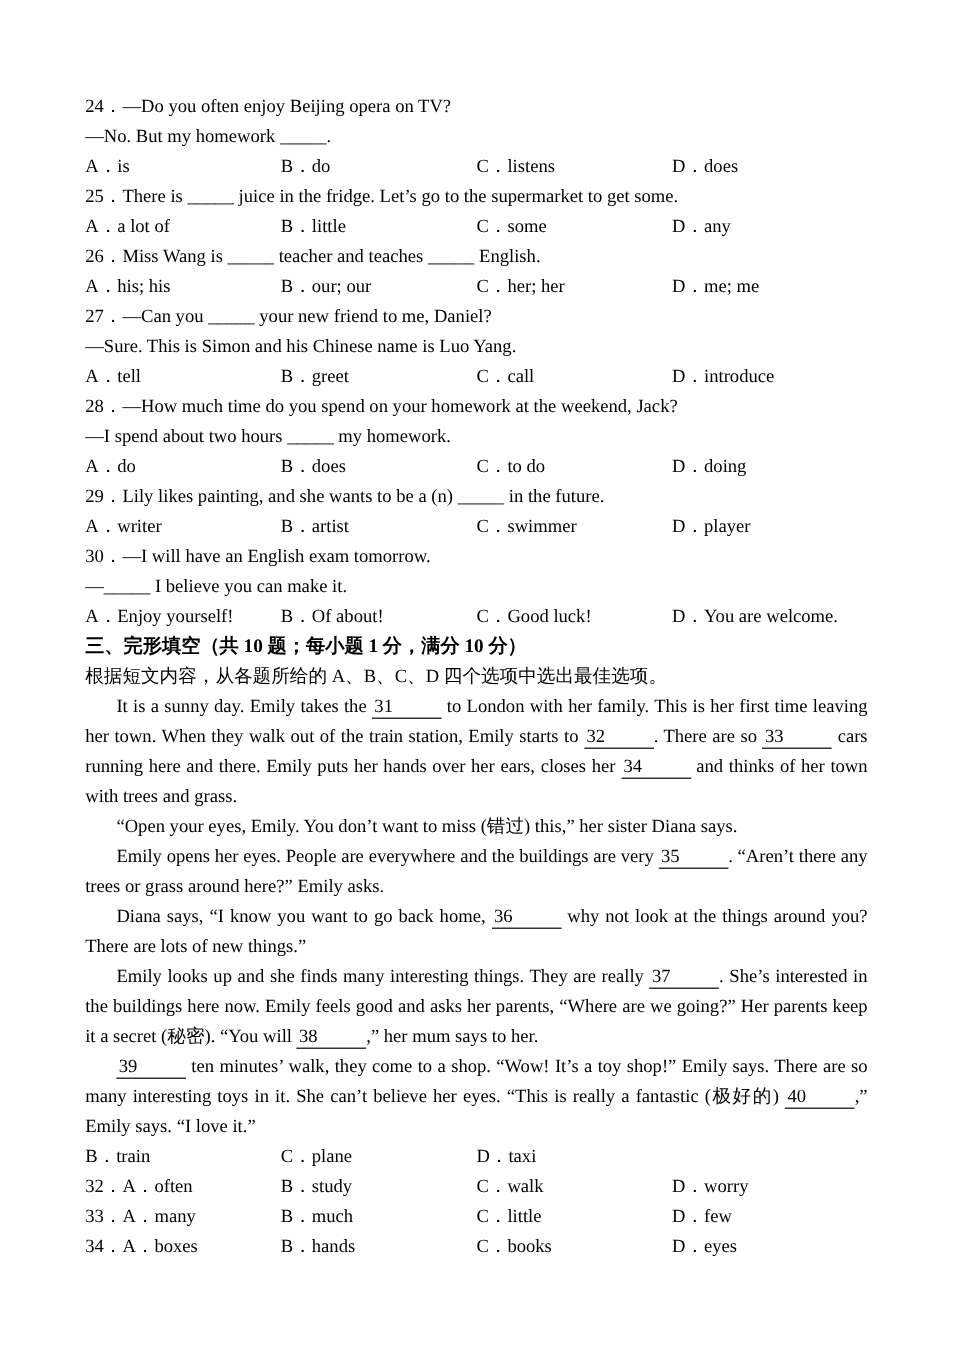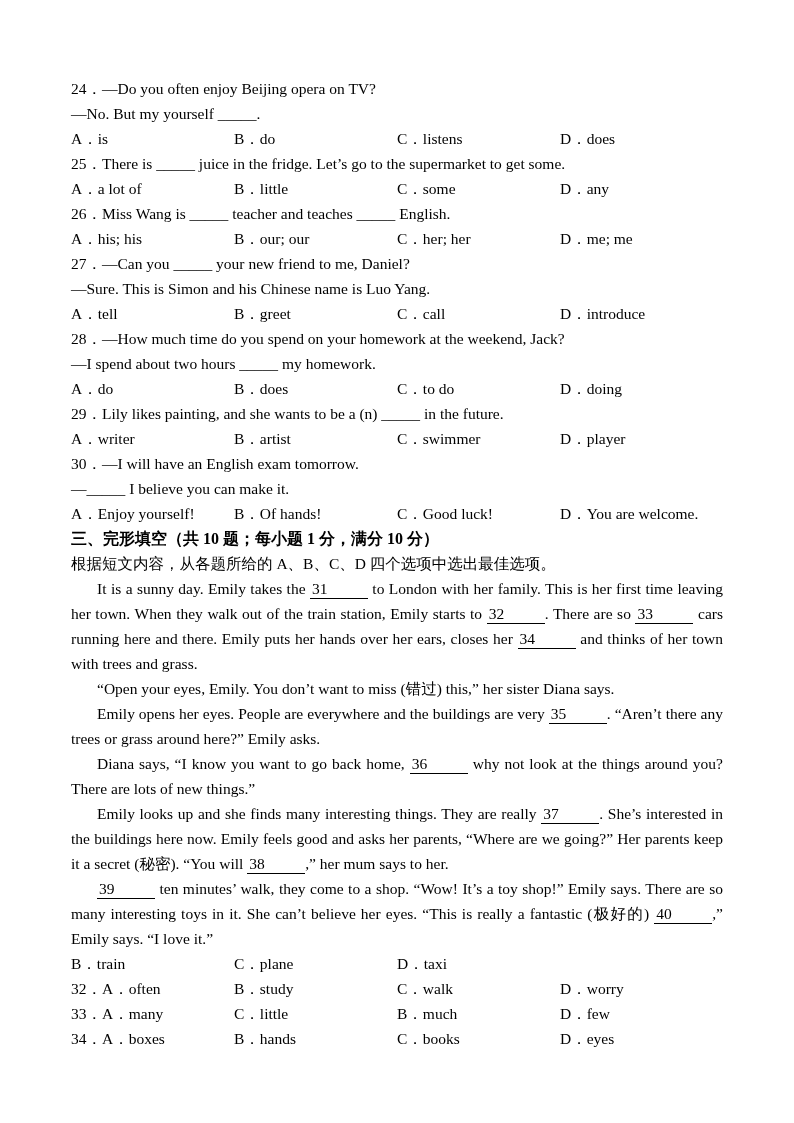--- a/index.html
+++ b/index.html
@@ -49,21 +49,21 @@
 </style>
 </head>
 <body>
 
 <div class="page">
 
   <section>
 
     <div>
       <p class="line"><span class="qnum">24．</span><span>—Do you often enjoy Beijing opera on TV?</span></p>
-      <p class="line">—No. But my yourself _____.</p>
+      <p class="line">—No. But my homework _____.</p>
       <div class="opts">
         <span class="opt">A．is</span>
         <span class="opt">B．do</span>
         <span class="opt">C．listens</span>
         <span class="opt">D．does</span>
       </div>
     </div>
 
     <div>
       <p class="line"><span class="qnum">25．</span><span>There is _____ juice in the fridge. Let’s go to the supermarket to get some.</span></p>
@@ -115,21 +115,21 @@
         <span class="opt">C．swimmer</span>
         <span class="opt">D．player</span>
       </div>
     </div>
 
     <div>
       <p class="line"><span class="qnum">30．</span><span>—I will have an English exam tomorrow.</span></p>
       <p class="line">—_____ I believe you can make it.</p>
       <div class="opts">
         <span class="opt">A．Enjoy yourself!</span>
-        <span class="opt">B．Of hands!</span>
+        <span class="opt">B．Of about!</span>
         <span class="opt">C．Good luck!</span>
         <span class="opt">D．You are welcome.</span>
       </div>
     </div>
 
   </section>
 
   <h2 class="section-title">三、完形填空（共 10 题；每小题 1 分，满分 10 分）</h2>
   <p class="instruction">根据短文内容，从各题所给的 A、B、C、D 四个选项中选出最佳选项。</p>
 
@@ -152,22 +152,22 @@
 
     <div class="opts">
       <span class="opt"><span class="qnum">32．</span><span>A．often</span></span>
       <span class="opt">B．study</span>
       <span class="opt">C．walk</span>
       <span class="opt">D．worry</span>
     </div>
 
     <div class="opts">
       <span class="opt"><span class="qnum">33．</span><span>A．many</span></span>
+      <span class="opt">B．much</span>
       <span class="opt">C．little</span>
-      <span class="opt">B．much</span>
       <span class="opt">D．few</span>
     </div>
 
     <div class="opts">
       <span class="opt"><span class="qnum">34．</span><span>A．boxes</span></span>
       <span class="opt">B．hands</span>
       <span class="opt">C．books</span>
       <span class="opt">D．eyes</span>
     </div>
 

